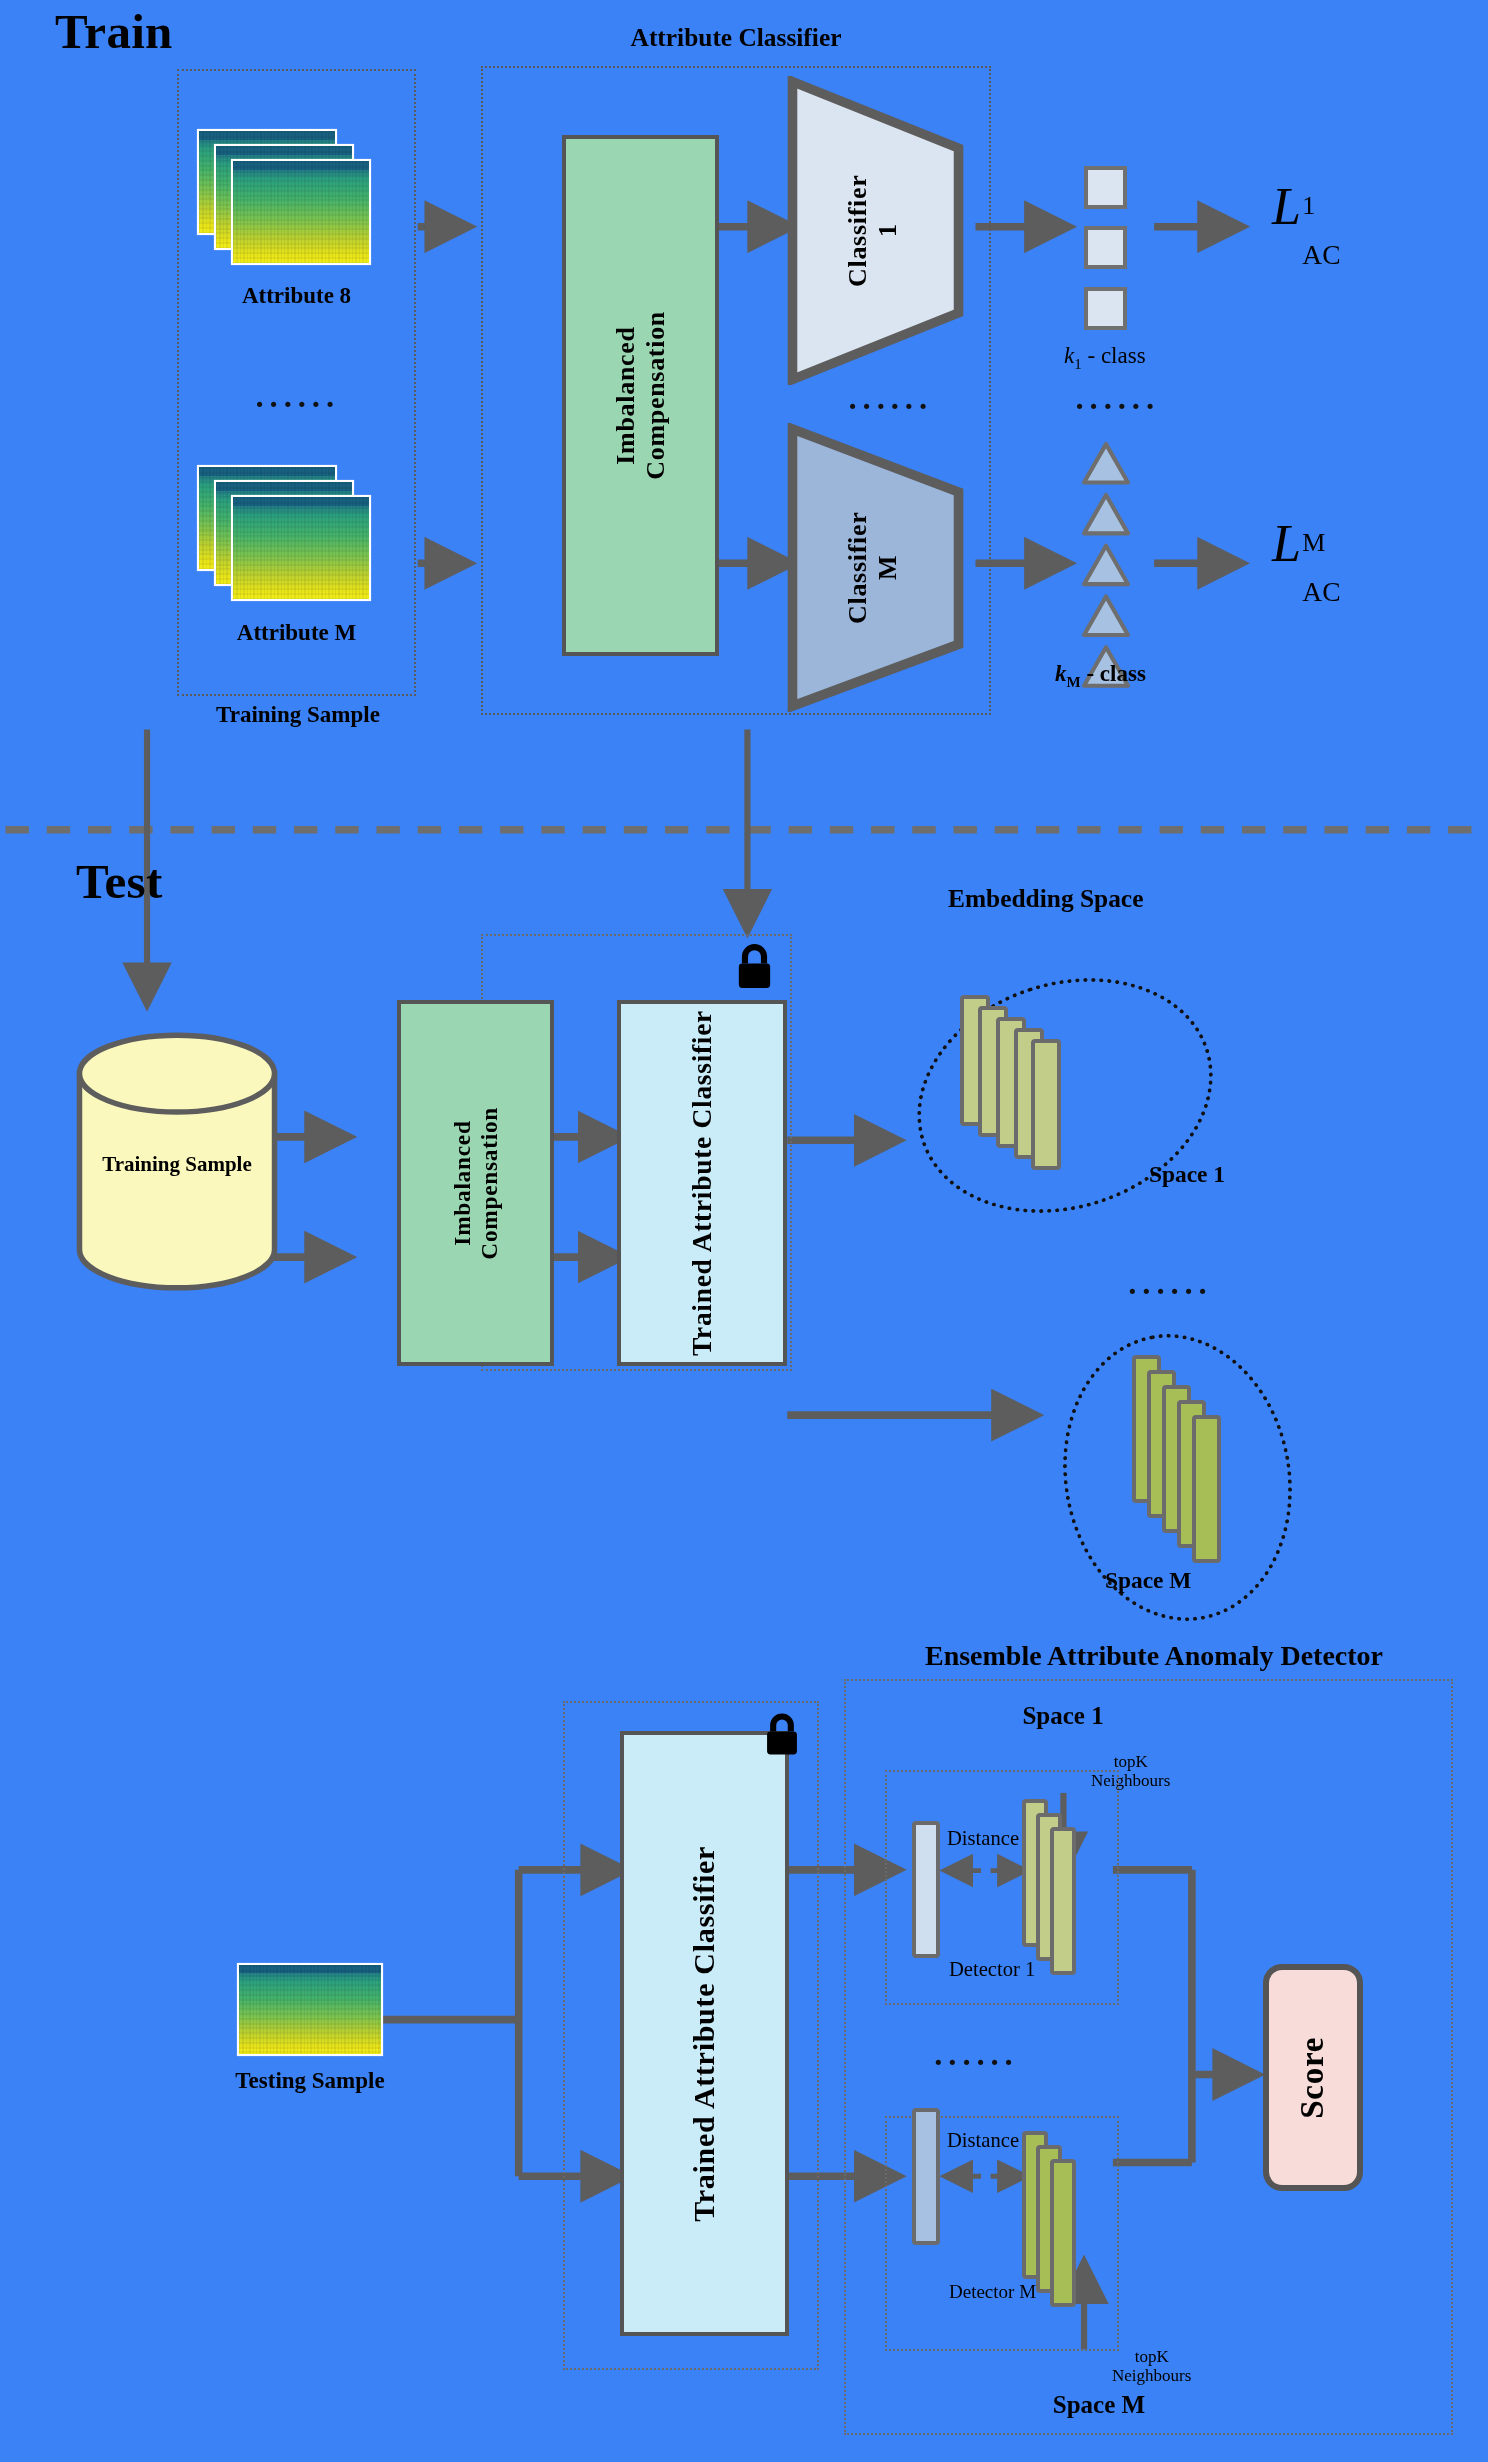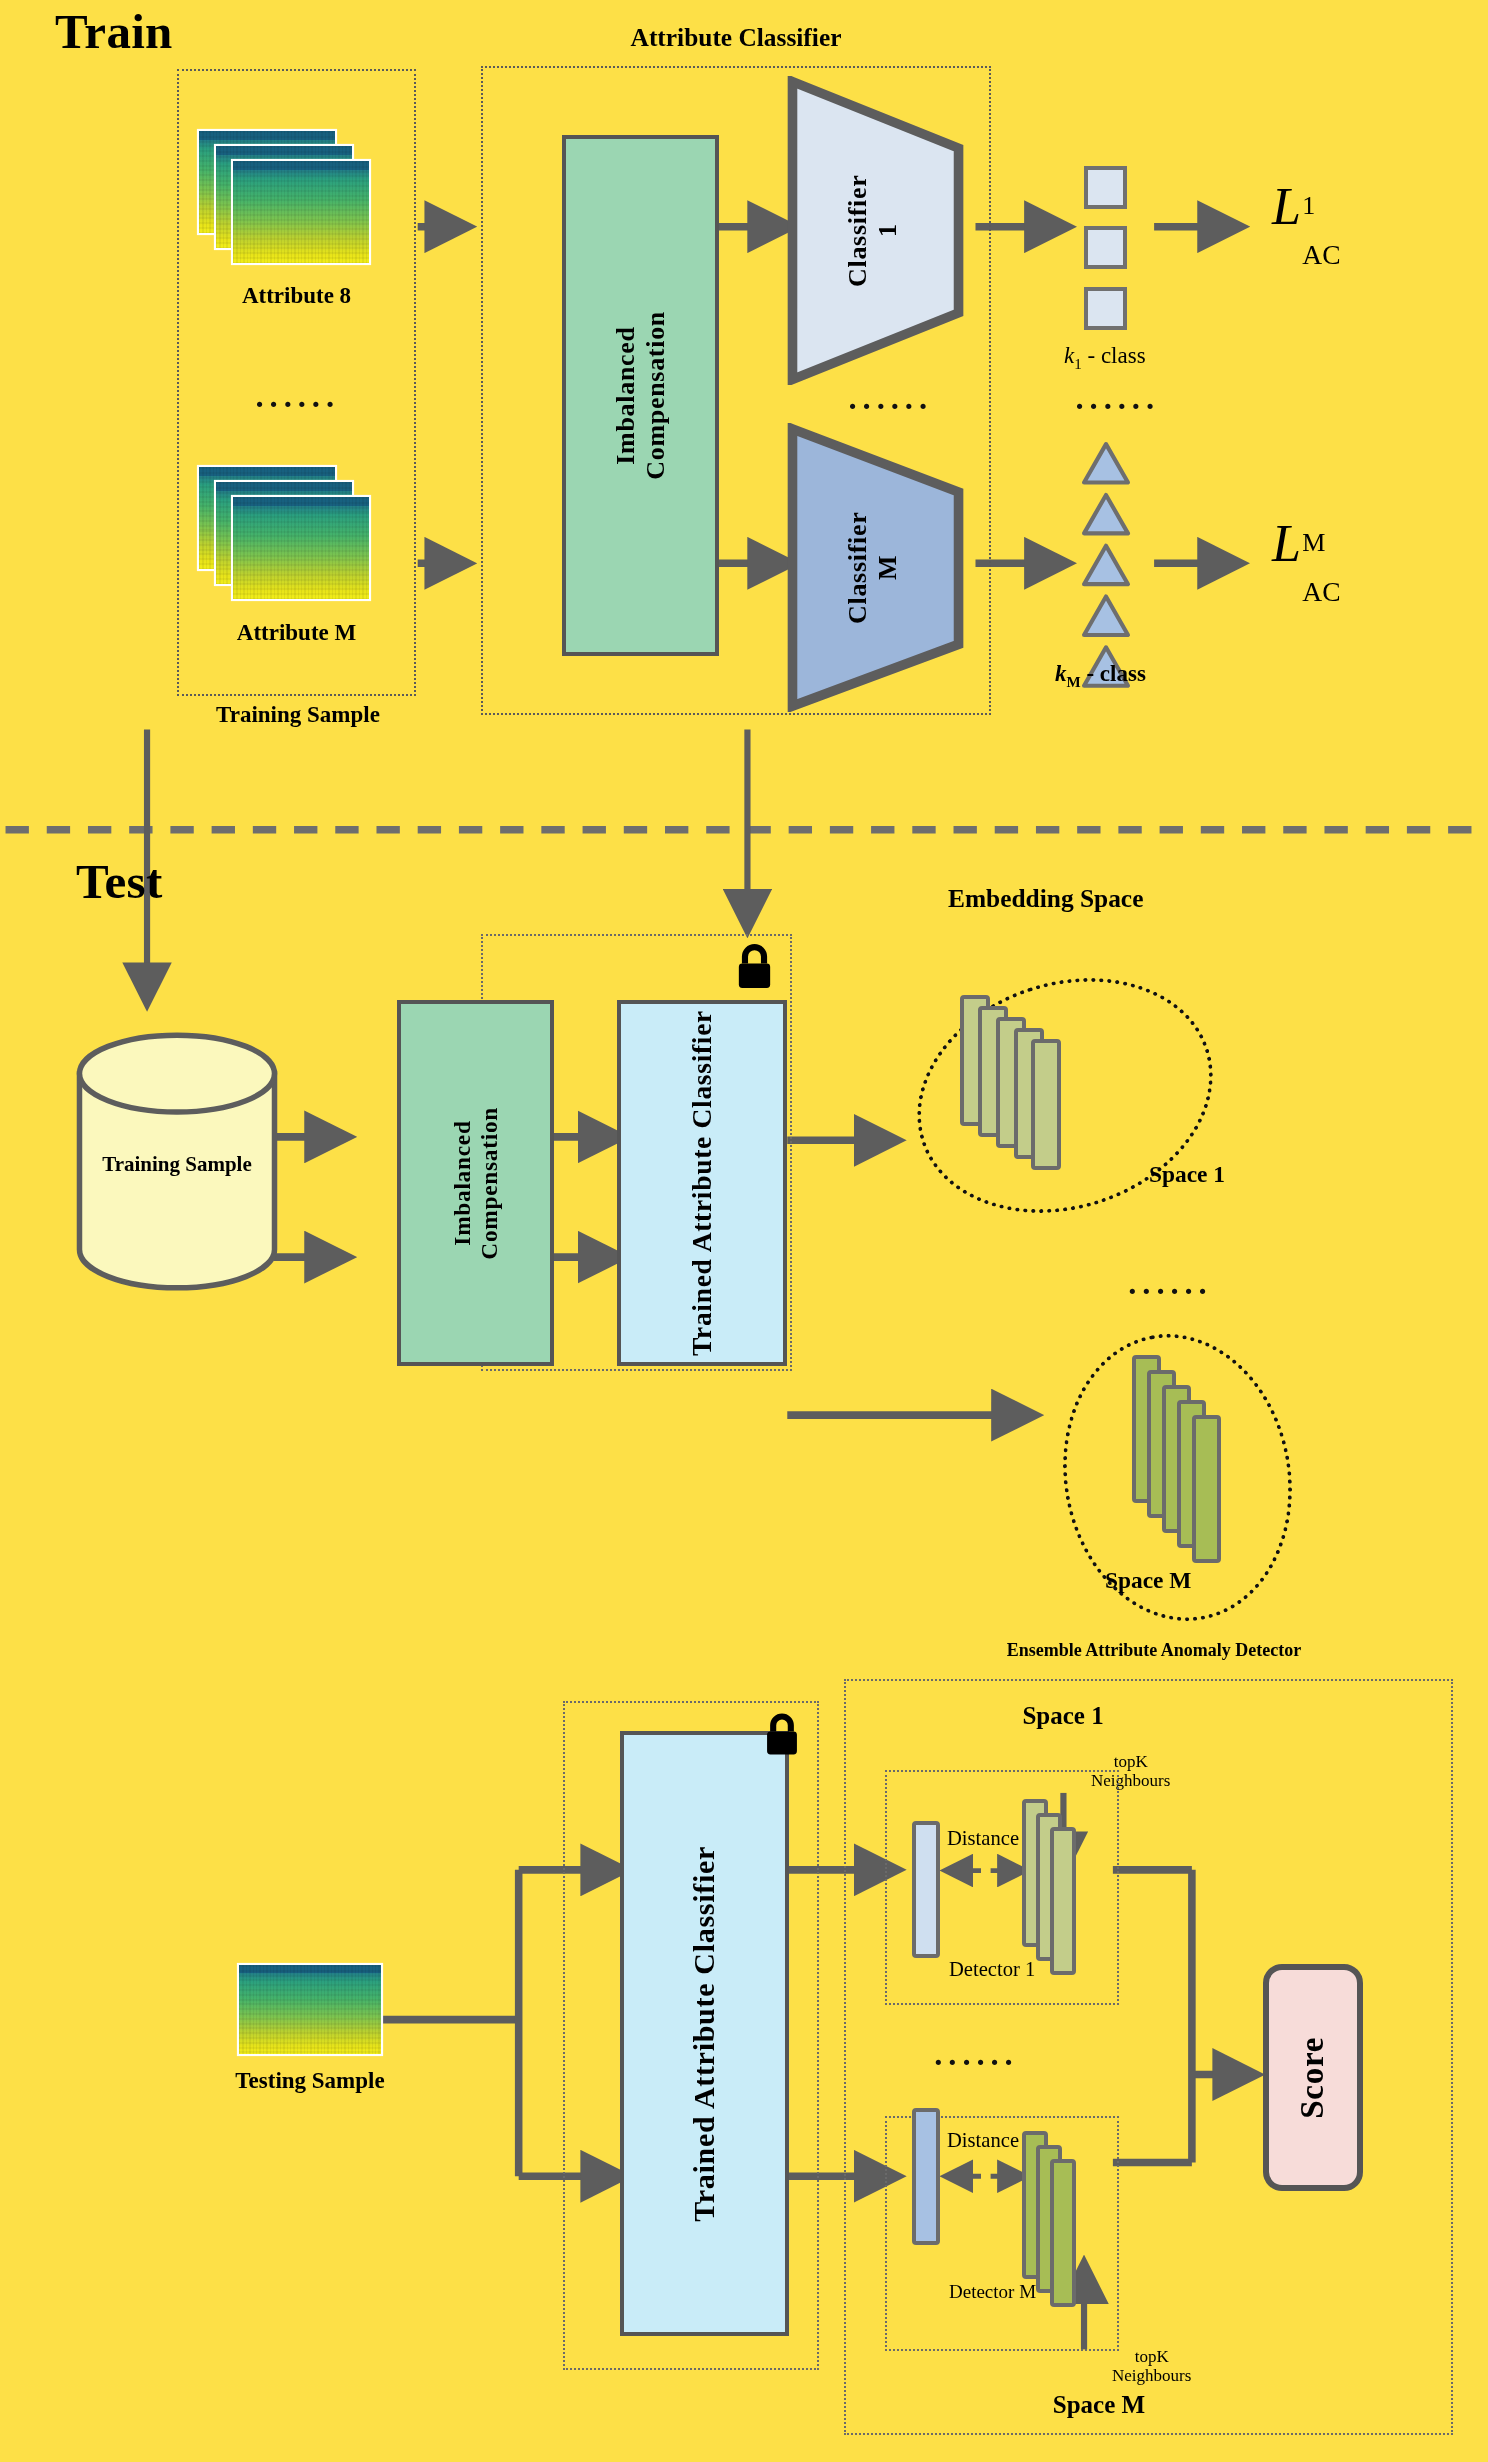--- a/index.html
+++ b/index.html
@@ -8,21 +8,21 @@
     background: #ffffff;
   }
   body {
     font-family: "Liberation Serif", "DejaVu Serif", serif;
     color: #000;
   }
   #stage {
     position: relative;
     width: 1488px;
     height: 2462px;
-    background: #fde047;
+    background: #3b82f6;
     overflow: hidden;
   }
   .abs { position: absolute; }
 
   
   .section-title {
     font-weight: bold;
     font-size: 49px;
     letter-spacing: 0.3px;
     line-height: 1;
@@ -405,21 +405,21 @@
     <div class="vtext vtext-lg">Trained Attribute Classifier</div>
   </div>
 
   <div class="abs lock" style="left:763px; top:1712px; width:38px; height:47px;">
     <svg width="38" height="47" viewBox="0 0 56 68">
       <path d="M15,28 L15,19 A13,13 0 0 1 41,19 L41,28" fill="none" stroke="#000" stroke-width="9"></path>
       <rect x="6" y="28" width="44" height="34" rx="5" fill="#000"></rect>
     </svg>
   </div>
 
-  <div class="abs caption-lg" style="left:845px; top:1641px; width:618px; text-align:center; font-size:18px;">Ensemble Attribute Anomaly Detector</div>
+  <div class="abs caption-lg" style="left:845px; top:1641px; width:618px; text-align:center; font-size:28px;">Ensemble Attribute Anomaly Detector</div>
   <div class="abs dotframe-thin" style="left:844px; top:1679px; width:609px; height:756px;"></div>
 
   <div class="abs caption" style="left:960px; top:1702px; width:206px; text-align:center; font-size:25px;">Space 1</div>
   <div class="abs small-plain" style="left:1091px; top:1753px; white-space:pre;">topK
 Neighbours</div>
 
   <div class="abs dotframe-thin" style="left:885px; top:1770px; width:234px; height:235px;"></div>
   <div class="abs bar bar-bluepale" style="left:912px; top:1821px; width:27.5px; height:137px;"></div>
   <div class="abs" style="left:1022px; top:1799px; width:96px; height:206px;">
     <div class="bar bar-olive" style="left:0px; top:0px;  width:26px; height:148px;"></div>

